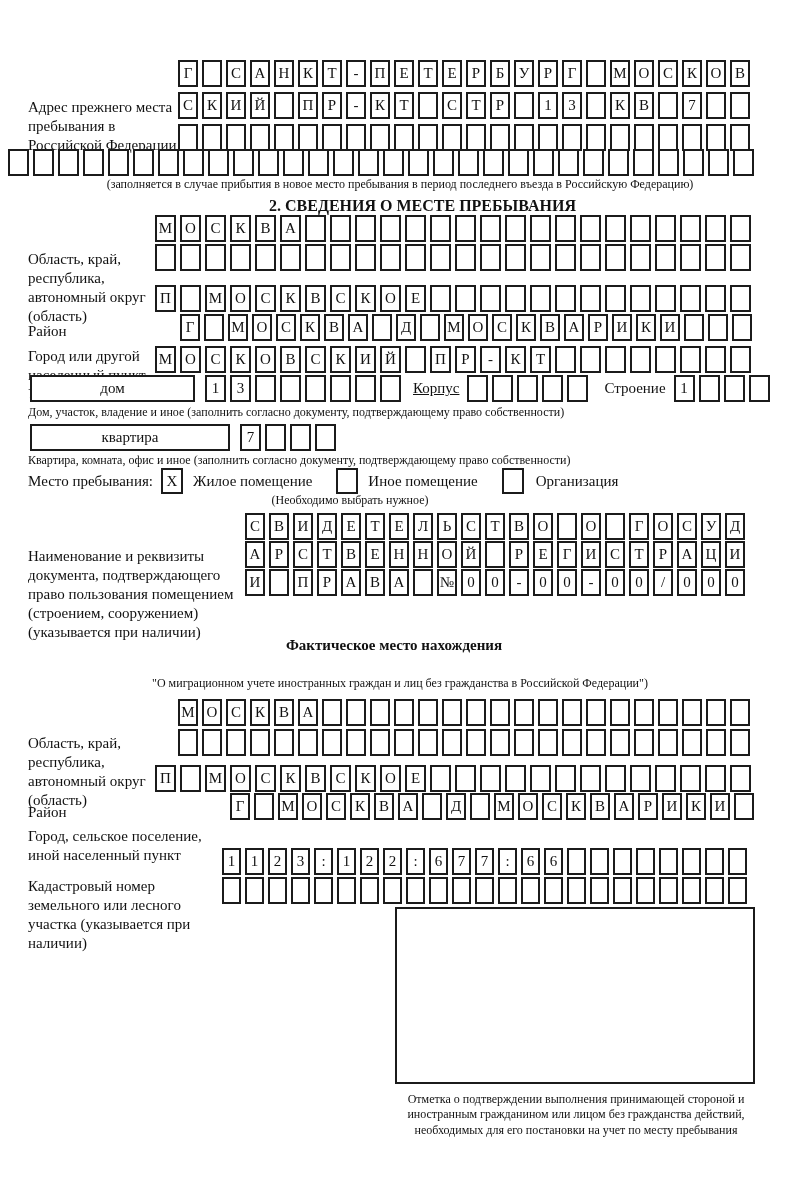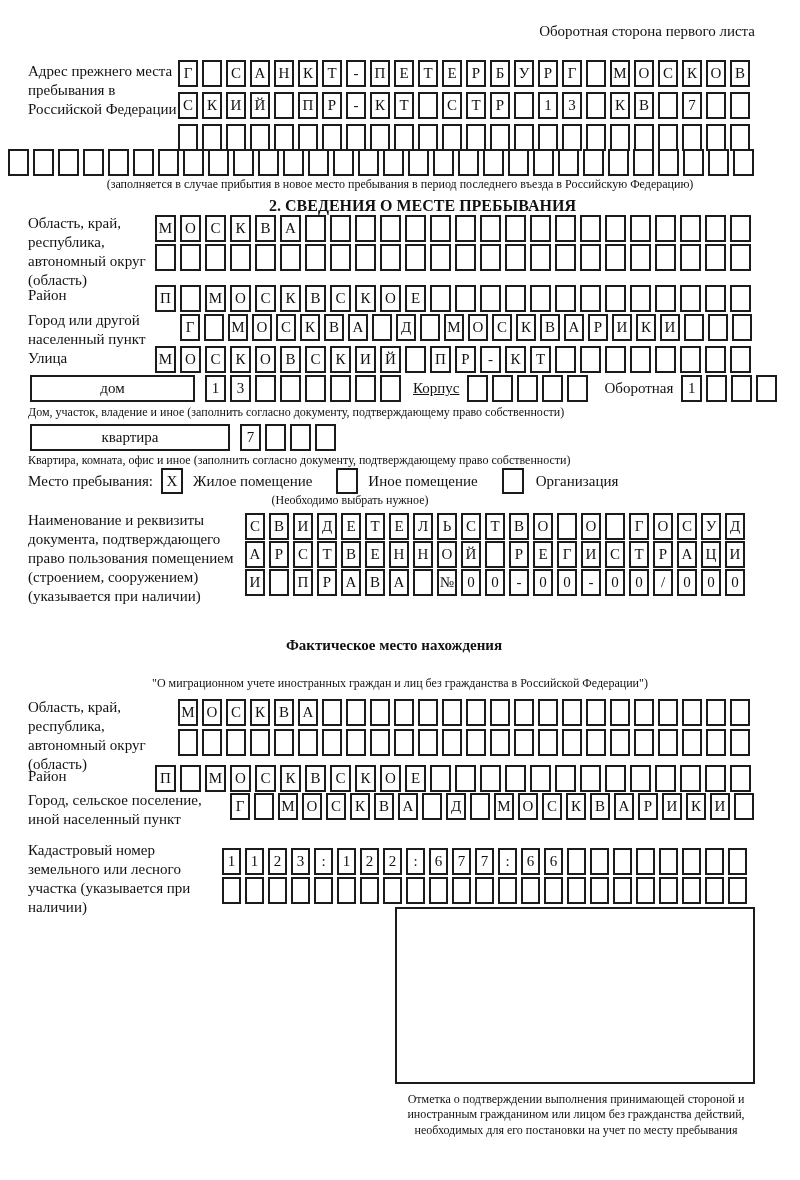--- a/index.html
+++ b/index.html
@@ -1,19 +1,19 @@
 <!DOCTYPE html>
 <html><head>
 <meta charset="utf-8">
 <style>
   html,body{margin:0;padding:0;background:#fff;}
   .form{position:relative;width:800px;height:1180px;background:#fff;
         font-family:"Liberation Serif",serif;color:#111;overflow:hidden;}
   .abs{position:absolute;}
-  .lbl{font-size:15px;line-height:1.26;}
+  .lbl{font-size:15px;line-height:1.26;margin-top:36px;}
   .fn{font-size:12px;line-height:1.28;}
   .ttl{font-weight:bold;font-size:16px;}
   .sub{font-weight:bold;font-size:15px;}
   .center{text-align:center;}
   .cellrow{display:flex;}
   .cell{box-sizing:border-box;flex:none;width:21px;height:27px;border:2px solid #1b1b1b;
         margin-right:4px;display:flex;align-items:center;justify-content:center;
         font-size:15px;background:#fff;}
   .pitch24 .cell{width:20px;}
   .pitch23 .cell{width:19px;}
@@ -27,21 +27,20 @@
         display:flex;align-items:center;justify-content:center;font-size:15px;background:#fff;}
   .inlbl{font-size:15px;display:flex;align-items:center;white-space:nowrap;}
   .flexrow{display:flex;align-items:center;}
   .stamp{box-sizing:border-box;border:2px solid #1b1b1b;background:#fff;}
 </style>
 </head>
 <body>
 
 <div class="form">
 
-  <div class="abs fn" style="top:22px;right:45px;font-size:15px;">Оборотная сторона первого листа</div>
 
   <div class="abs lbl" style="left:28px;top:62px;width:152px;">Адрес прежнего места пребывания в Российской Федерации</div>
   <div class="abs" style="left:178px;top:60px;">
     <div class="cellrow pitch24 mb5">
         <span class="cell">Г</span>
         <span class="cell"></span>
         <span class="cell">С</span>
         <span class="cell">А</span>
         <span class="cell">Н</span>
         <span class="cell">К</span>
@@ -306,21 +305,21 @@
         <span class="cell"></span>
       </span>
     <span class="inlbl" style="margin-left:8px;text-decoration:underline;">Корпус</span>
     <span class="cellrow" style="margin-left:8px;">
         <span class="cell"></span>
         <span class="cell"></span>
         <span class="cell"></span>
         <span class="cell"></span>
         <span class="cell"></span>
       </span>
-    <span class="inlbl" style="margin-left:12px;">Оборотная</span>
+    <span class="inlbl" style="margin-left:12px;">Строение</span>
     <span class="cellrow" style="margin-left:8px;">
         <span class="cell">1</span>
         <span class="cell"></span>
         <span class="cell"></span>
         <span class="cell"></span>
       </span>
   </div>
   <div class="abs fn" style="left:28px;top:405px;">Дом, участок, владение и иное (заполнить согласно документу, подтверждающему право собственности)</div>
 
   <div class="abs flexrow" style="left:30px;top:424px;">

